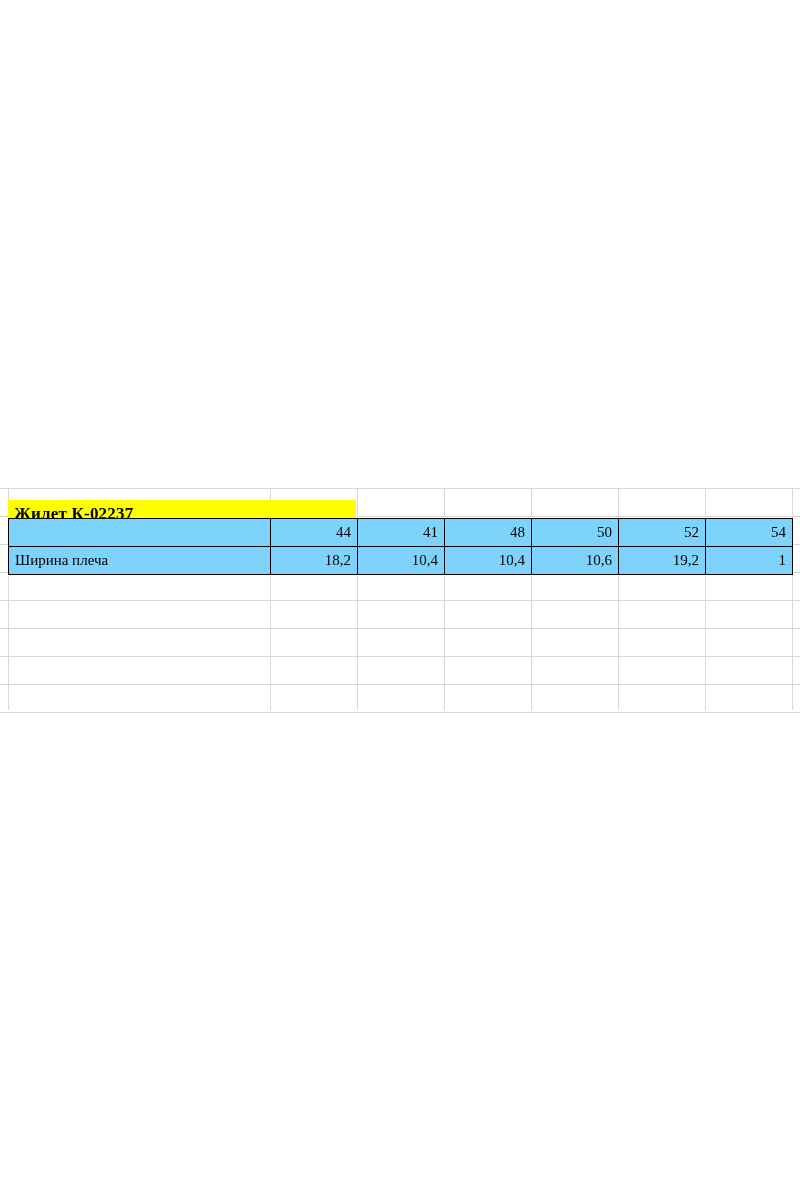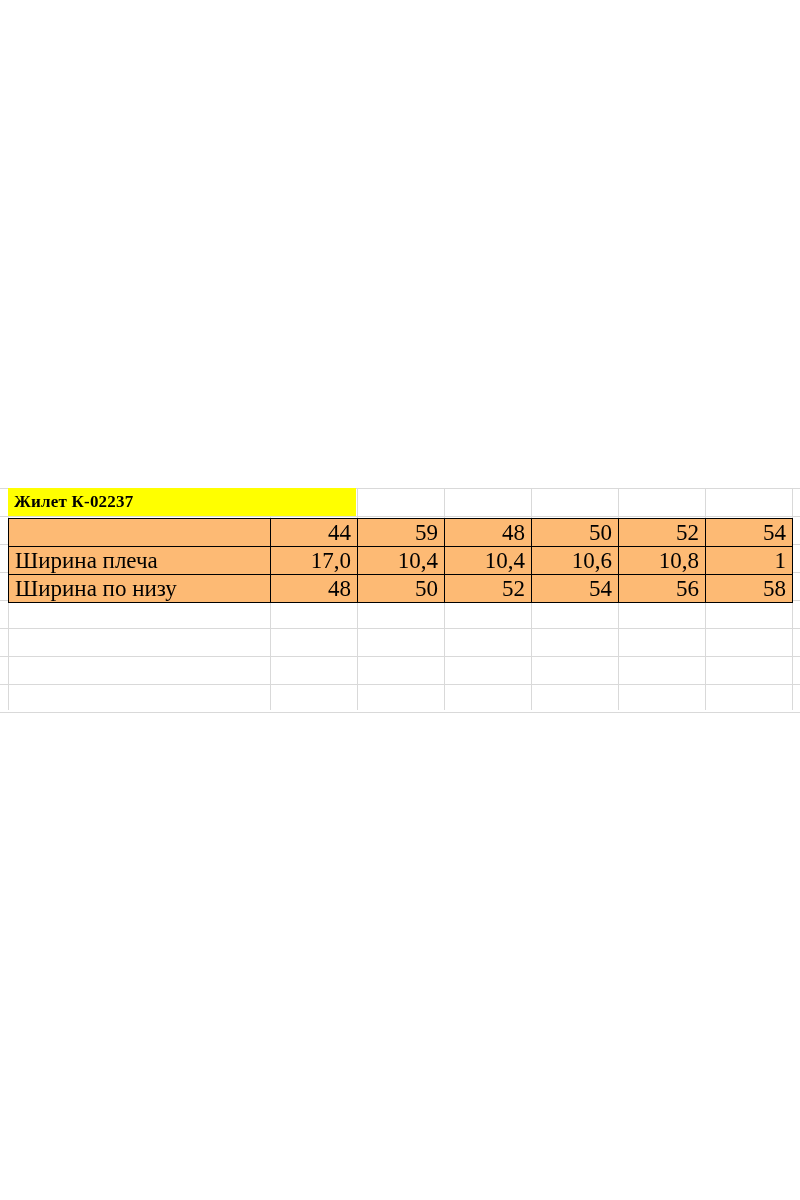--- a/index.html
+++ b/index.html
@@ -41,21 +41,21 @@
     position: absolute;
     left: 0;
     right: 0;
     height: 1px;
     background: #d9d9d9;
   }
 
   .title-cell {
     position: absolute;
     left: 8px;
-    top: 0px;
+    top: 12px;
     width: 348px;
     height: 28px;
     background: #ffff00;
     display: flex;
     align-items: center;
     padding-left: 6px;
     box-sizing: border-box;
     font-weight: bold;
     font-size: 17px;
     letter-spacing: 0.2px;
@@ -66,24 +66,24 @@
     left: 8px;
     top: 30px;
     border-collapse: collapse;
     table-layout: fixed;
     background: #ffffff;
   }
   table.size-table td, table.size-table th {
     border: 1px solid #000000;
     height: 28px;
     padding: 0 6px;
-    font-size: 23px;
+    font-size: 15px;
     font-weight: normal;
     box-sizing: border-box;
-    background: #fdba74;
+    background: #7dd3fc;
   }
   table.size-table th.rowlabel,
   table.size-table td.rowlabel {
     width: 262px;
     text-align: left;
     white-space: nowrap;
   }
   table.size-table th.num,
   table.size-table td.num {
     width: 87px;
@@ -118,45 +118,36 @@
     <div class="h" style="top:224px"></div>
   </div>
 
   <div class="title-cell">Жилет К-02237</div>
 
   <table class="size-table">
     <tbody>
       <tr class="header-row">
         <td class="rowlabel"></td>
         <td class="num">44</td>
-        <td class="num">59</td>
+        <td class="num">41</td>
         <td class="num">48</td>
         <td class="num">50</td>
         <td class="num">52</td>
         <td class="num">54</td>
       </tr>
 
 
       <tr>
         <td class="rowlabel">Ширина плеча</td>
-        <td class="num">17,0</td>
+        <td class="num">18,2</td>
         <td class="num">10,4</td>
         <td class="num">10,4</td>
         <td class="num">10,6</td>
-        <td class="num">10,8</td>
+        <td class="num">19,2</td>
         <td class="num">1</td>
       </tr>
 
 
-      <tr>
-        <td class="rowlabel">Ширина по низу</td>
-        <td class="num">48</td>
-        <td class="num">50</td>
-        <td class="num">52</td>
-        <td class="num">54</td>
-        <td class="num">56</td>
-        <td class="num">58</td>
-      </tr>
 
     </tbody>
   </table>
 
 </div>
 
 </body></html>

